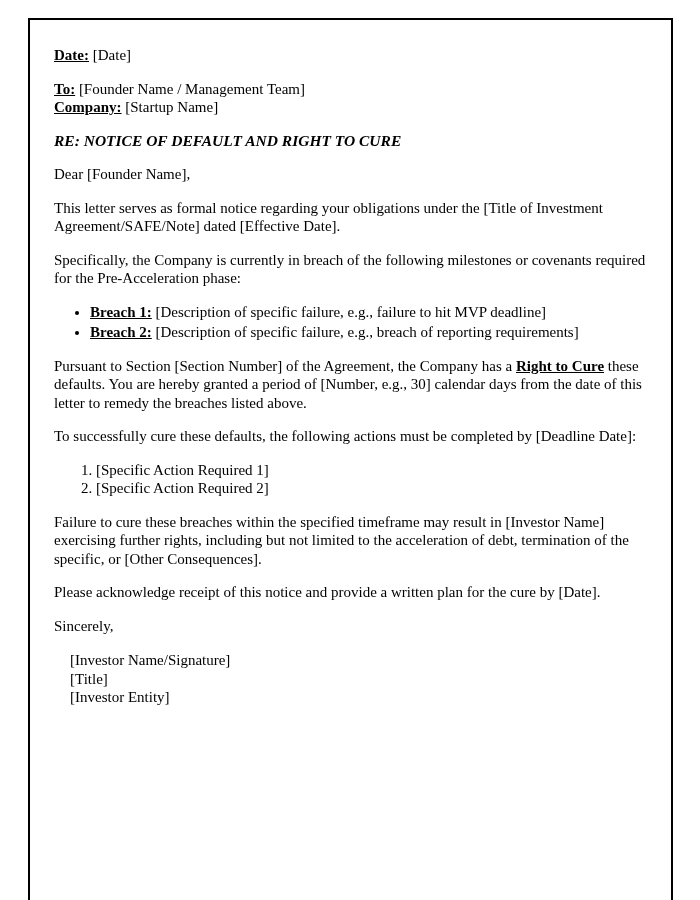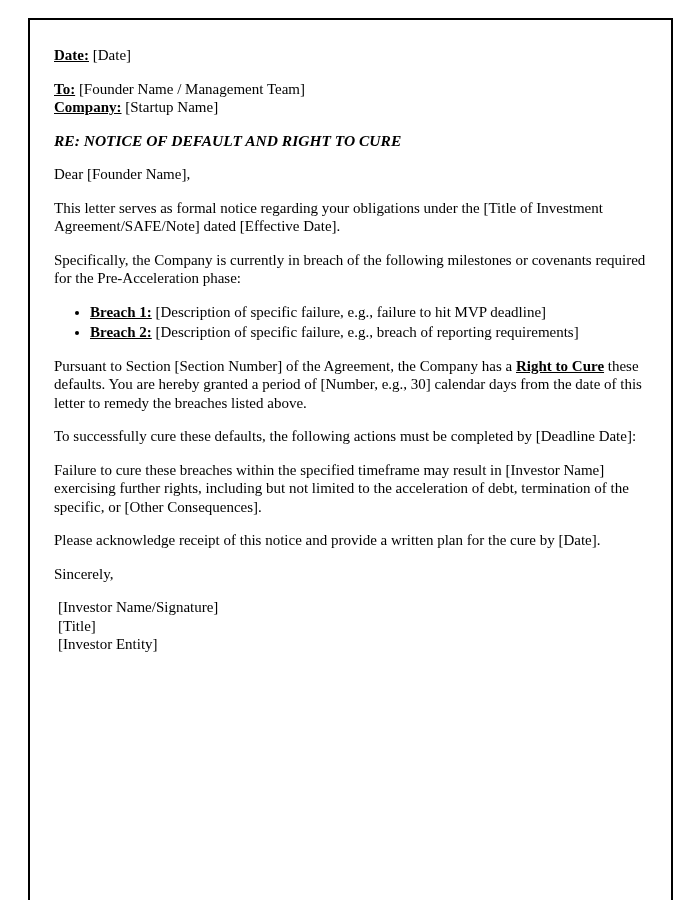--- a/index.html
+++ b/index.html
@@ -56,21 +56,21 @@
   }
   ol.action-list li {
     margin: 0;
   }
   .subject {
     font-weight: bold;
     font-size: 15.5px;
     font-style: italic;
   }
   .sig-block {
-    margin: 4px;
+    margin: 16px;
   }
 </style>
 </head>
 <body>
 
 <div class="page">
 
   <p class="para"><b>Date:</b> <span>[Date]</span></p>
 
   <p class="para">
@@ -88,20 +88,24 @@
 
   <ul class="breach-list">
     <li><b>Breach 1:</b><span> [Description of specific failure, e.g., failure to hit MVP deadline]</span></li>
     <li><b>Breach 2:</b><span> [Description of specific failure, e.g., breach of reporting requirements]</span></li>
   </ul>
 
   <p class="para"><span>Pursuant to Section [Section Number] of the Agreement, the Company has a </span><b>Right to Cure</b><span> these defaults. You are hereby granted a period of [Number, e.g., 30] calendar days from the date of this letter to remedy the breaches listed above.</span></p>
 
   <p class="para">To successfully cure these defaults, the following actions must be completed by [Deadline Date]:</p>
 
+  <ol class="action-list">
+    <li>[Specific Action Required 1]</li>
+    <li>[Specific Action Required 2]</li>
+  </ol>
 
   <p class="para">Failure to cure these breaches within the specified timeframe may result in [Investor Name] exercising further rights, including but not limited to the acceleration of debt, termination of the specific, or [Other Consequences].</p>
 
   <p class="para">Please acknowledge receipt of this notice and provide a written plan for the cure by [Date].</p>
 
   <p class="para">Sincerely,</p>
 
   <p class="para sig-block">
     <span class="line">[Investor Name/Signature]</span><br>
     <span class="line">[Title]</span><br>

